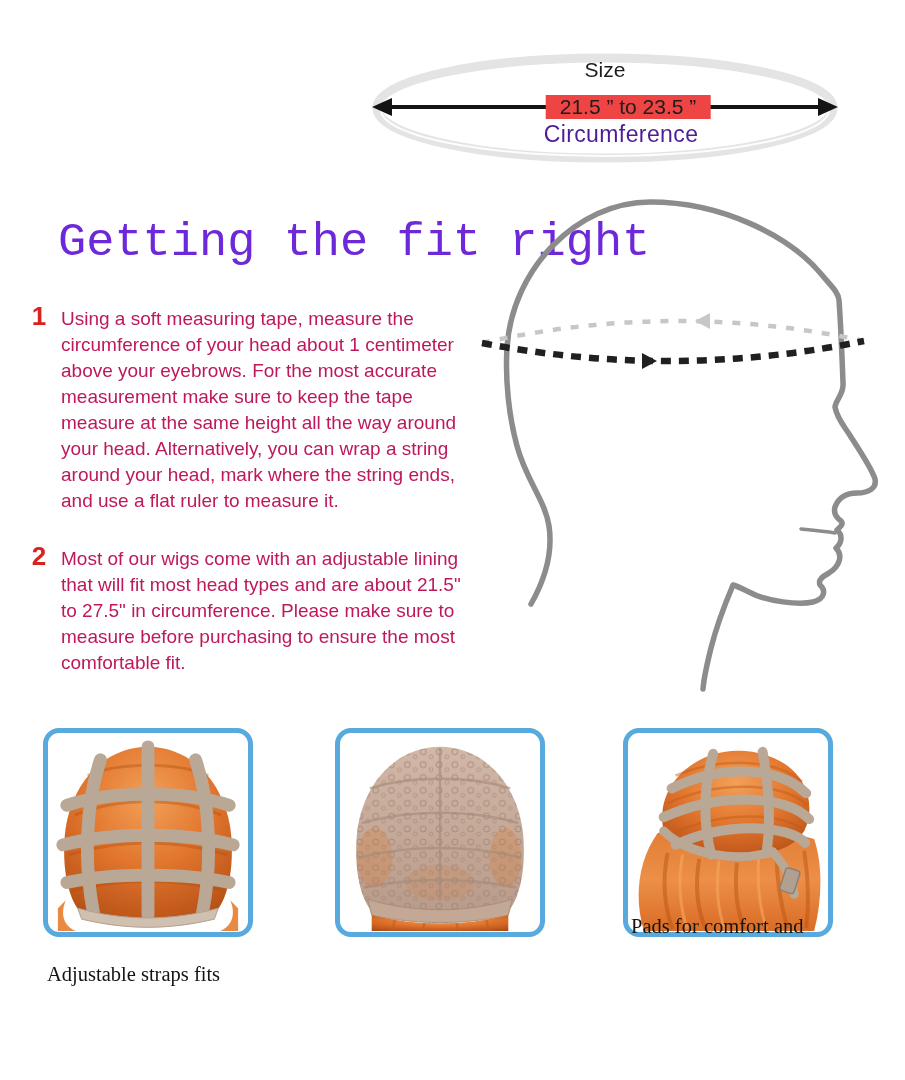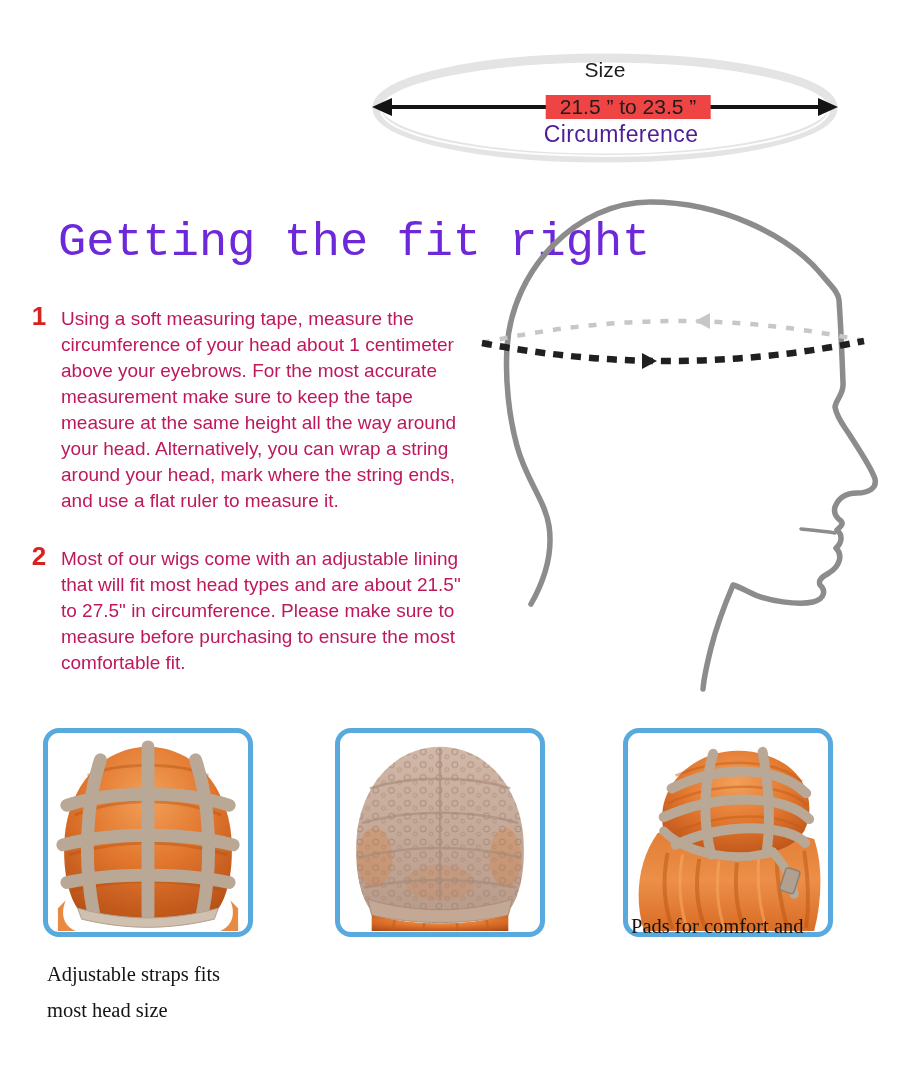--- a/index.html
+++ b/index.html
@@ -247,21 +247,20 @@
         <path d="M36,98 C60,122 110,130 146,119" stroke-width="9"></path>
         <path d="M146,119 C158,132 166,147 168,162" stroke-width="9"></path>
       </g>
 
       <rect x="156" y="136" width="15" height="24" rx="3" fill="#b0a091" stroke="#8f7f70" stroke-width="1.5" transform="rotate(18 163 148)"></rect>
     </svg>
   </div>
 
   <div class="abs caption cap-1">
     <div>Adjustable straps fits</div>
-    <div>most head size</div>
   </div>
   <div class="abs caption cap-2">
   </div>
   <div class="abs caption cap-3">
     <div>Pads for comfort and</div>
   </div>
 
 </div>
 
 </body></html>

